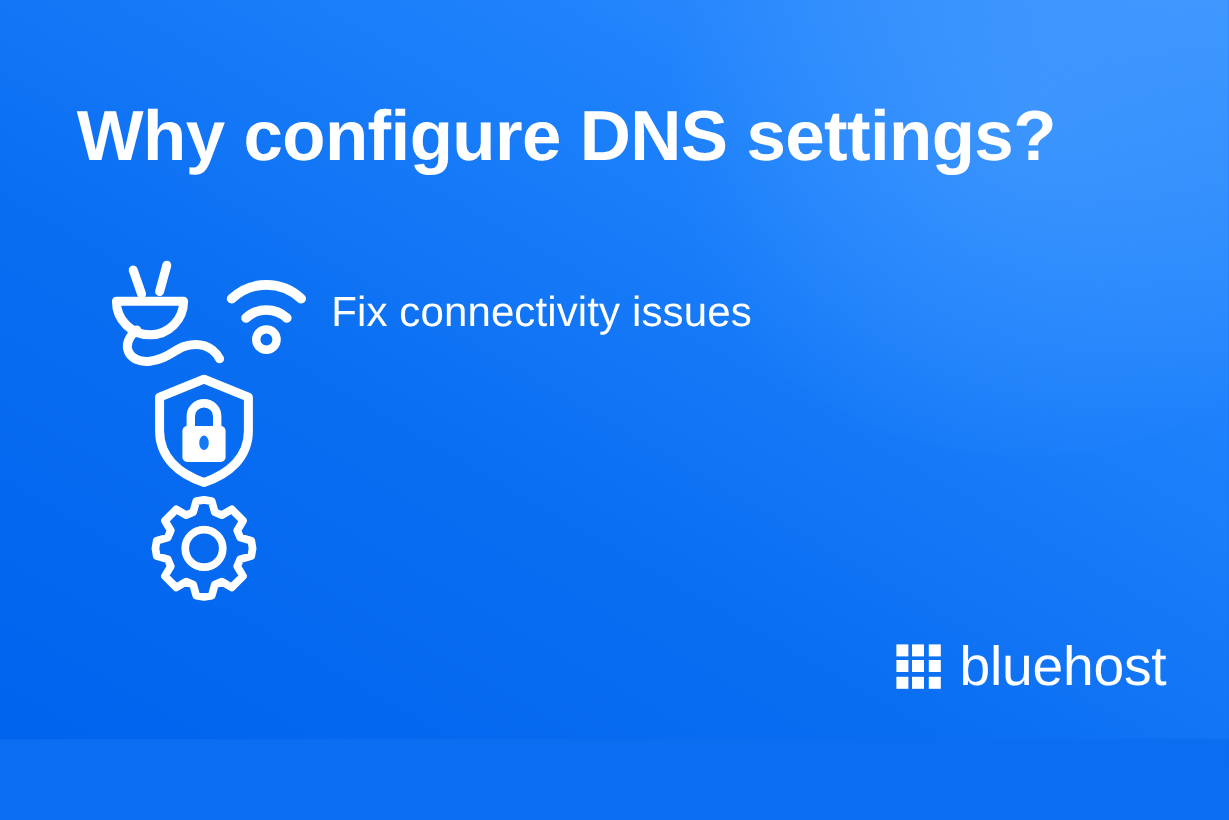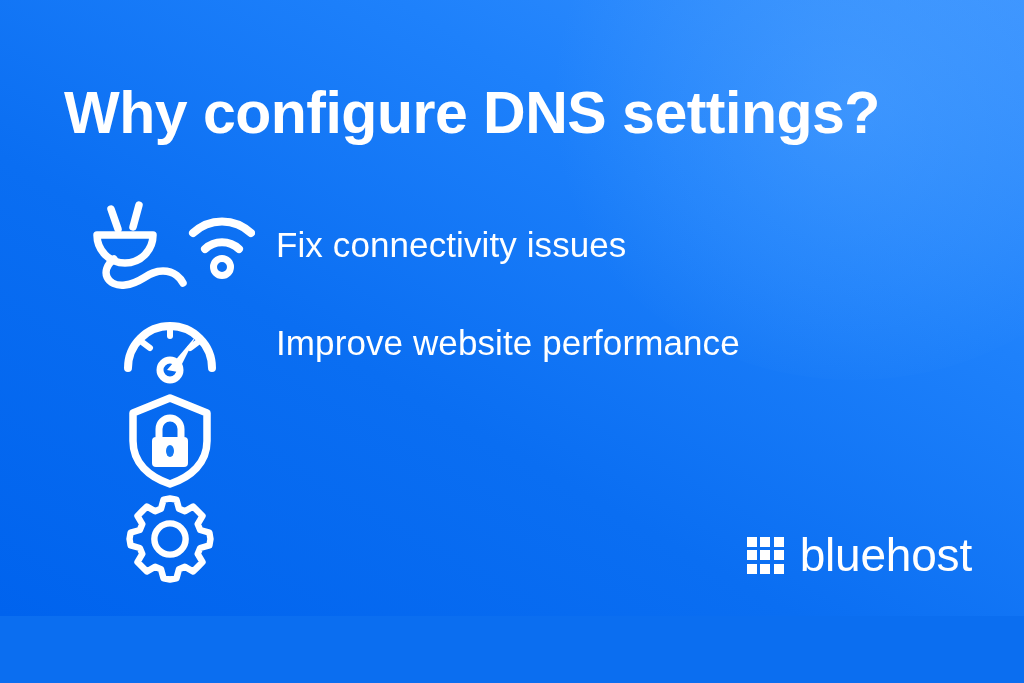--- a/index.html
+++ b/index.html
@@ -39,21 +39,21 @@
     color: #ffffff;
     font-size: 59px;
     line-height: 70px;
     font-weight: bold;
     letter-spacing: -0.5px;
     white-space: nowrap;
   }
   .list {
     position: absolute;
     left: 64px;
-    top: 196px;
+    top: 212px;
     width: 900px;
     text-align: right;
   }
   .row {
     display: flex;
     align-items: center;
     height: 98px;
   }
   .icon-cell {
     width: 212px;
@@ -117,33 +117,20 @@
           <line x1="54" y1="8" x2="48" y2="30" stroke="#ffffff" stroke-width="7.5" stroke-linecap="round"></line>
           <path d="M29 62 C14 74 22 90 40 88 C58 86 62 74 78 74 C90 74 96 82 98 86" stroke="#ffffff" stroke-width="7.5" stroke-linecap="round" fill="none"></path>
           <path d="M108 36 A42 42 0 0 1 166 36" stroke="#ffffff" stroke-width="8" stroke-linecap="round" fill="none"></path>
           <path d="M120 52 A25 25 0 0 1 154 52" stroke="#ffffff" stroke-width="8" stroke-linecap="round" fill="none"></path>
           <circle cx="137" cy="70" r="8.5" stroke="#ffffff" stroke-width="7" fill="none"></circle>
         </svg>
       </div>
       <div class="row-label">Fix connectivity issues</div>
     </div>
 
-    <div class="row">
-      <div class="icon-cell">
-        <svg width="104" height="82" viewBox="0 0 104 82" fill="none" aria-hidden="true">
-          <path d="M10 66 A42 42 0 0 1 94 66" stroke="#ffffff" stroke-width="8" stroke-linecap="round" fill="none"></path>
-          <line x1="52" y1="24" x2="52" y2="34" stroke="#ffffff" stroke-width="6" stroke-linecap="round"></line>
-          <line x1="24" y1="40" x2="32" y2="46" stroke="#ffffff" stroke-width="6" stroke-linecap="round"></line>
-          <line x1="80" y1="40" x2="72" y2="46" stroke="#ffffff" stroke-width="6" stroke-linecap="round"></line>
-          <path d="M49 68 L78 34 L60 70 Z" fill="#ffffff"></path>
-          <circle cx="52" cy="68" r="10" stroke="#ffffff" stroke-width="7" fill="none"></circle>
-        </svg>
-      </div>
-      <div class="row-label">Improve website performance</div>
-    </div>
 
     <div class="row">
       <div class="icon-cell">
         <svg width="90" height="96" viewBox="0 0 90 96" fill="none" aria-hidden="true">
           <path d="M45 5 L82 20 V48 C82 70 66 84 45 91 C24 84 8 70 8 48 V20 Z" stroke="#ffffff" stroke-width="7.5" stroke-linejoin="round" fill="none"></path>
           <rect x="27" y="44" width="36" height="30" rx="4" fill="#ffffff"></rect>
           <path d="M34 44 V36 A11 11 0 0 1 56 36 V44" stroke="#ffffff" stroke-width="7" fill="none"></path>
           <ellipse cx="45" cy="58" rx="4" ry="6" fill="#1479f5"></ellipse>
         </svg>
       </div>

